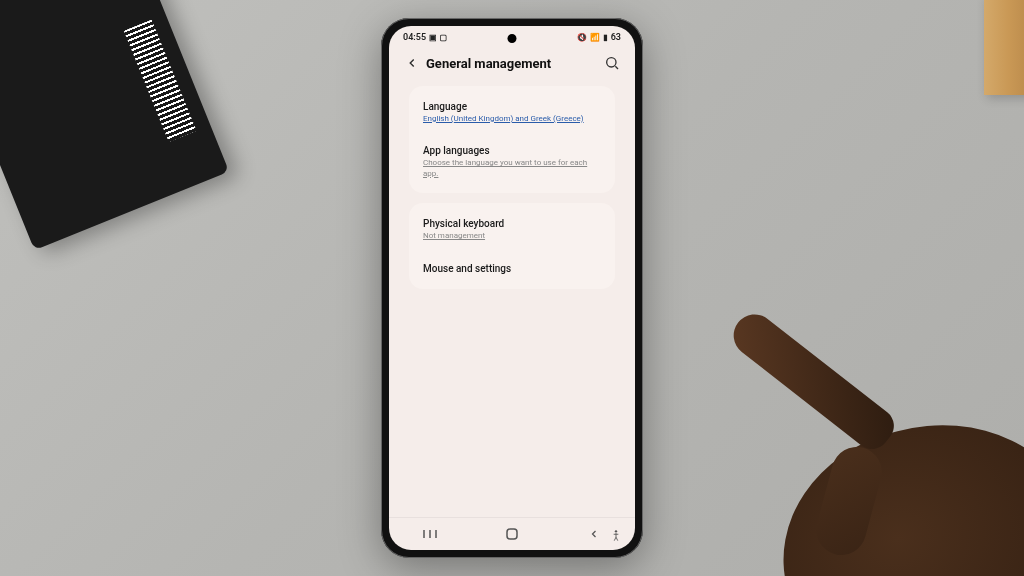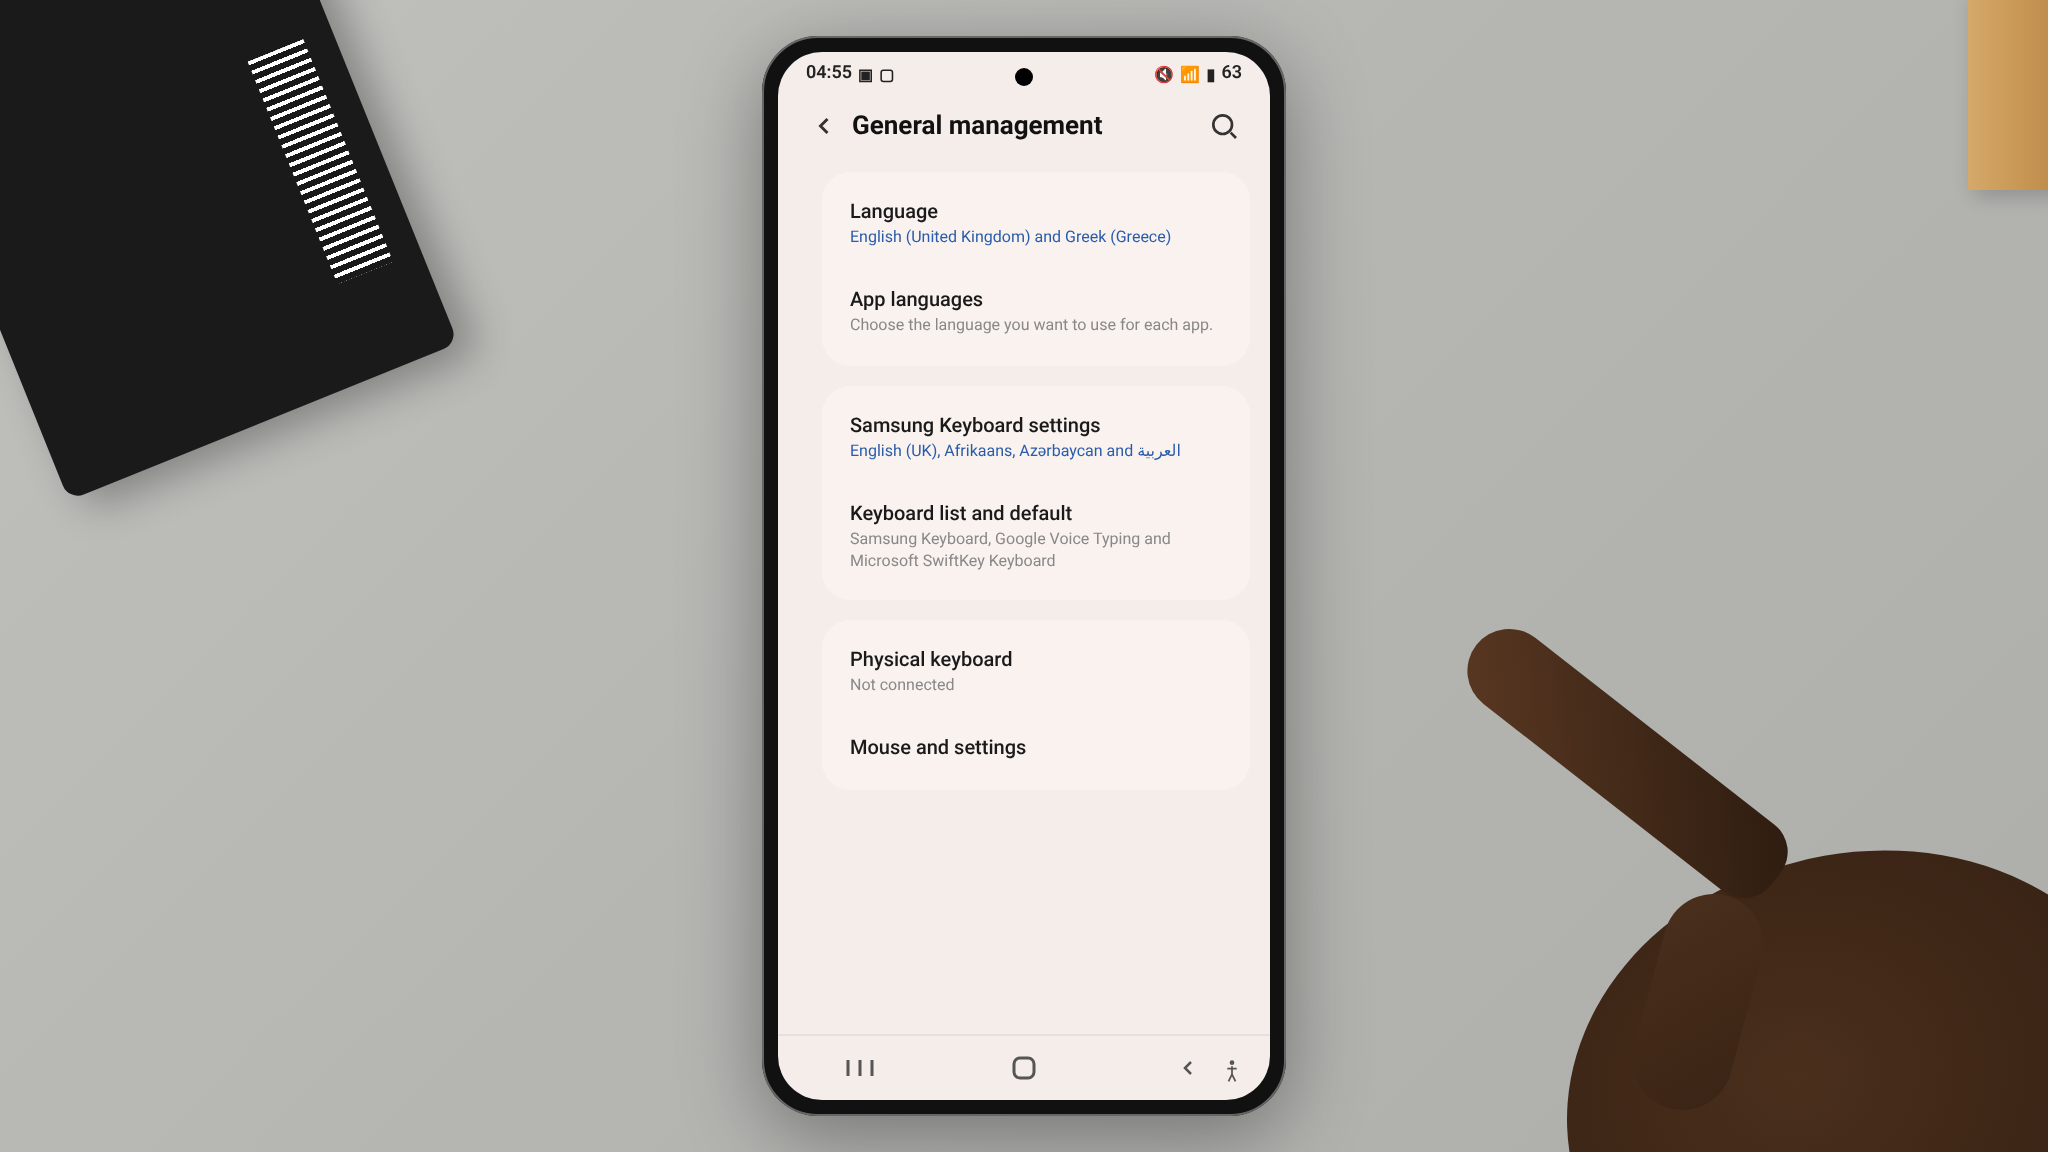--- a/index.html
+++ b/index.html
@@ -114,22 +114,21 @@
       width: 18px;
       height: 18px;
       display: flex;
       align-items: center;
       justify-content: center;
       cursor: pointer;
     }
     .content {
       flex: 1;
       overflow-y: auto;
-      padding: 0 10px;
-      margin-left: 12px;
+      padding: 0 20px;
     }
     .card-group {
       background: #f9f2ef;
       border-radius: 14px;
       padding: 4px 0;
       margin-bottom: 10px;
     }
     .setting-item {
       padding: 10px 14px;
       cursor: pointer;
@@ -138,20 +137,21 @@
       font-size: 10px;
       font-weight: 500;
       color: #1a1a1a;
       line-height: 1.3;
     }
     .setting-sub {
       font-size: 8px;
       color: #2a5caa;
       line-height: 1.3;
       margin-top: 1px;
+      text-decoration: underline;
     }
     .setting-sub.gray {
       color: #888;
     }
     .nav-bar {
       display: flex;
       justify-content: space-around;
       align-items: center;
       padding: 8px 0;
       border-top: 1px solid rgba(0,0,0,0.05);
@@ -275,35 +275,25 @@
             <div class="setting-title">Language</div>
             <div class="setting-sub">English (United Kingdom) and Greek (Greece)</div>
           </div>
           <div class="setting-item">
             <div class="setting-title">App languages</div>
             <div class="setting-sub gray">Choose the language you want to use for each app.</div>
           </div>
         </div>
 
 
-        <div class="card-group">
-          <div class="setting-item">
-            <div class="setting-title">Samsung Keyboard settings</div>
-            <div class="setting-sub">English (UK), Afrikaans, Azərbaycan and العربية</div>
-          </div>
-          <div class="setting-item">
-            <div class="setting-title">Keyboard list and default</div>
-            <div class="setting-sub gray">Samsung Keyboard, Google Voice Typing and Microsoft SwiftKey Keyboard</div>
-          </div>
-        </div>
 
         <div class="card-group">
           <div class="setting-item">
             <div class="setting-title">Physical keyboard</div>
-            <div class="setting-sub gray">Not connected</div>
+            <div class="setting-sub gray">Not management</div>
           </div>
           <div class="setting-item">
             <div class="setting-title">Mouse and settings</div>
           </div>
         </div>
       </div>
 
       <div class="nav-bar">
         <div class="nav-btn">
           <svg width="16" height="12" viewBox="0 0 16 12">

